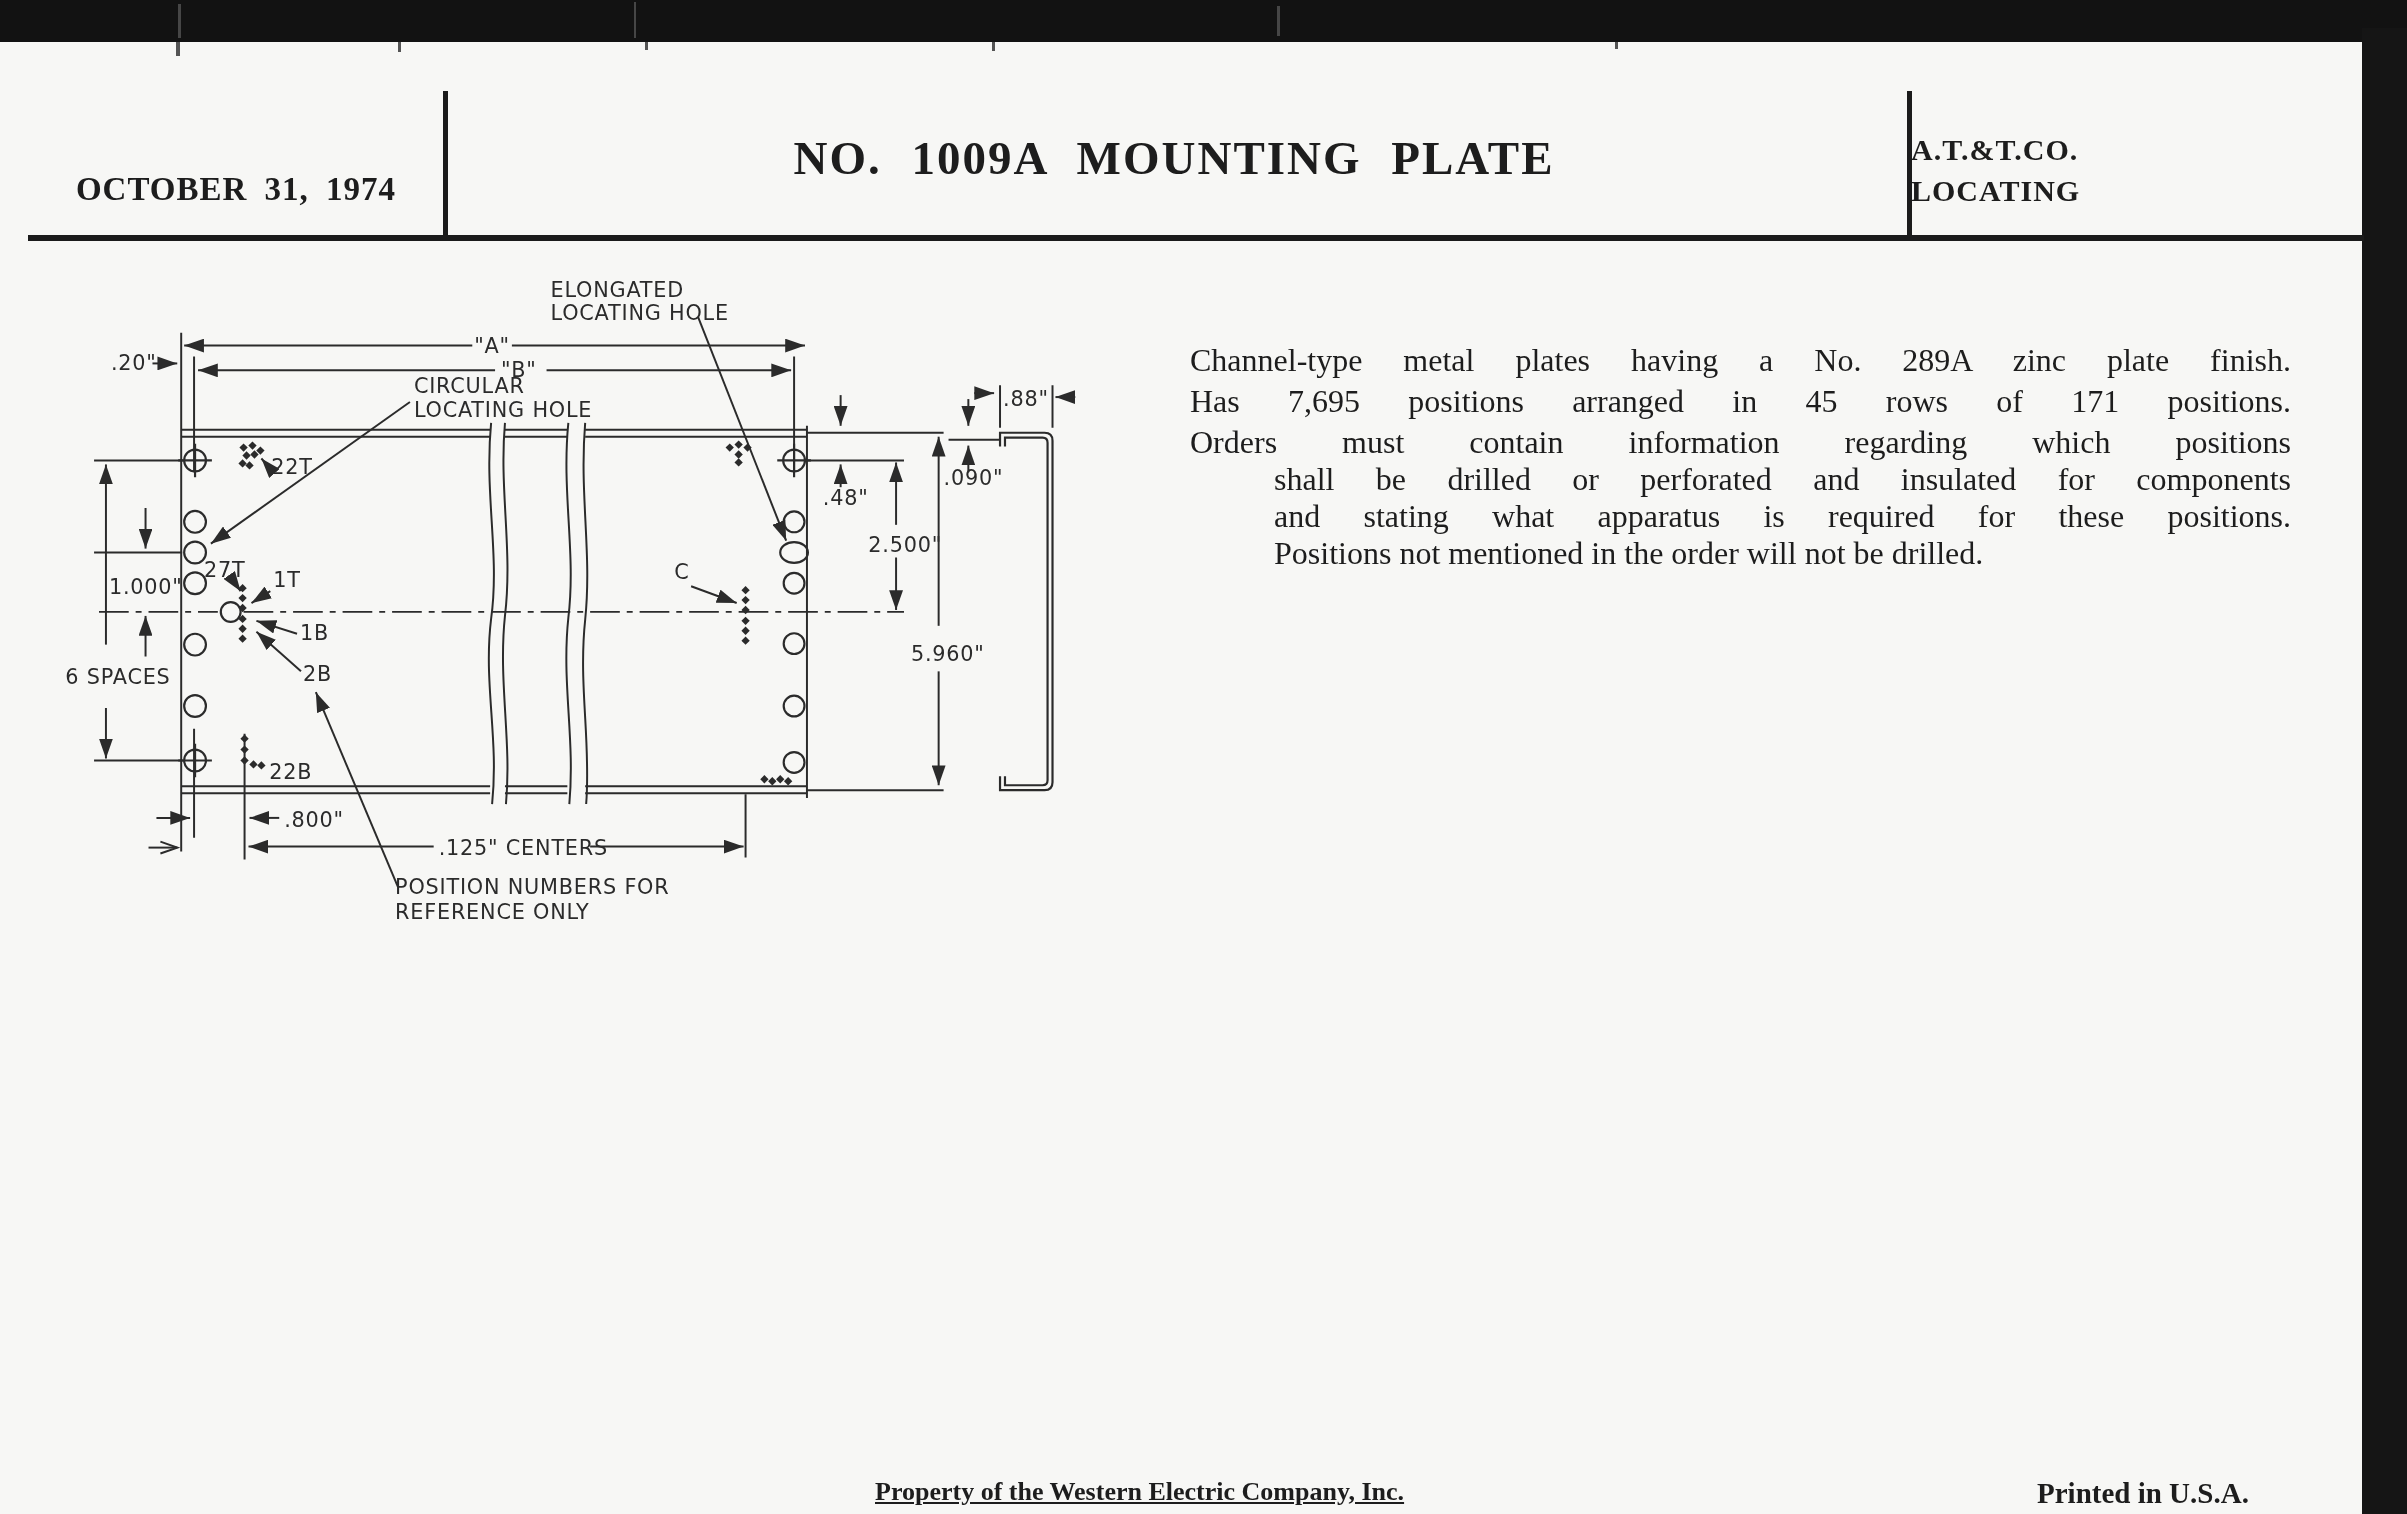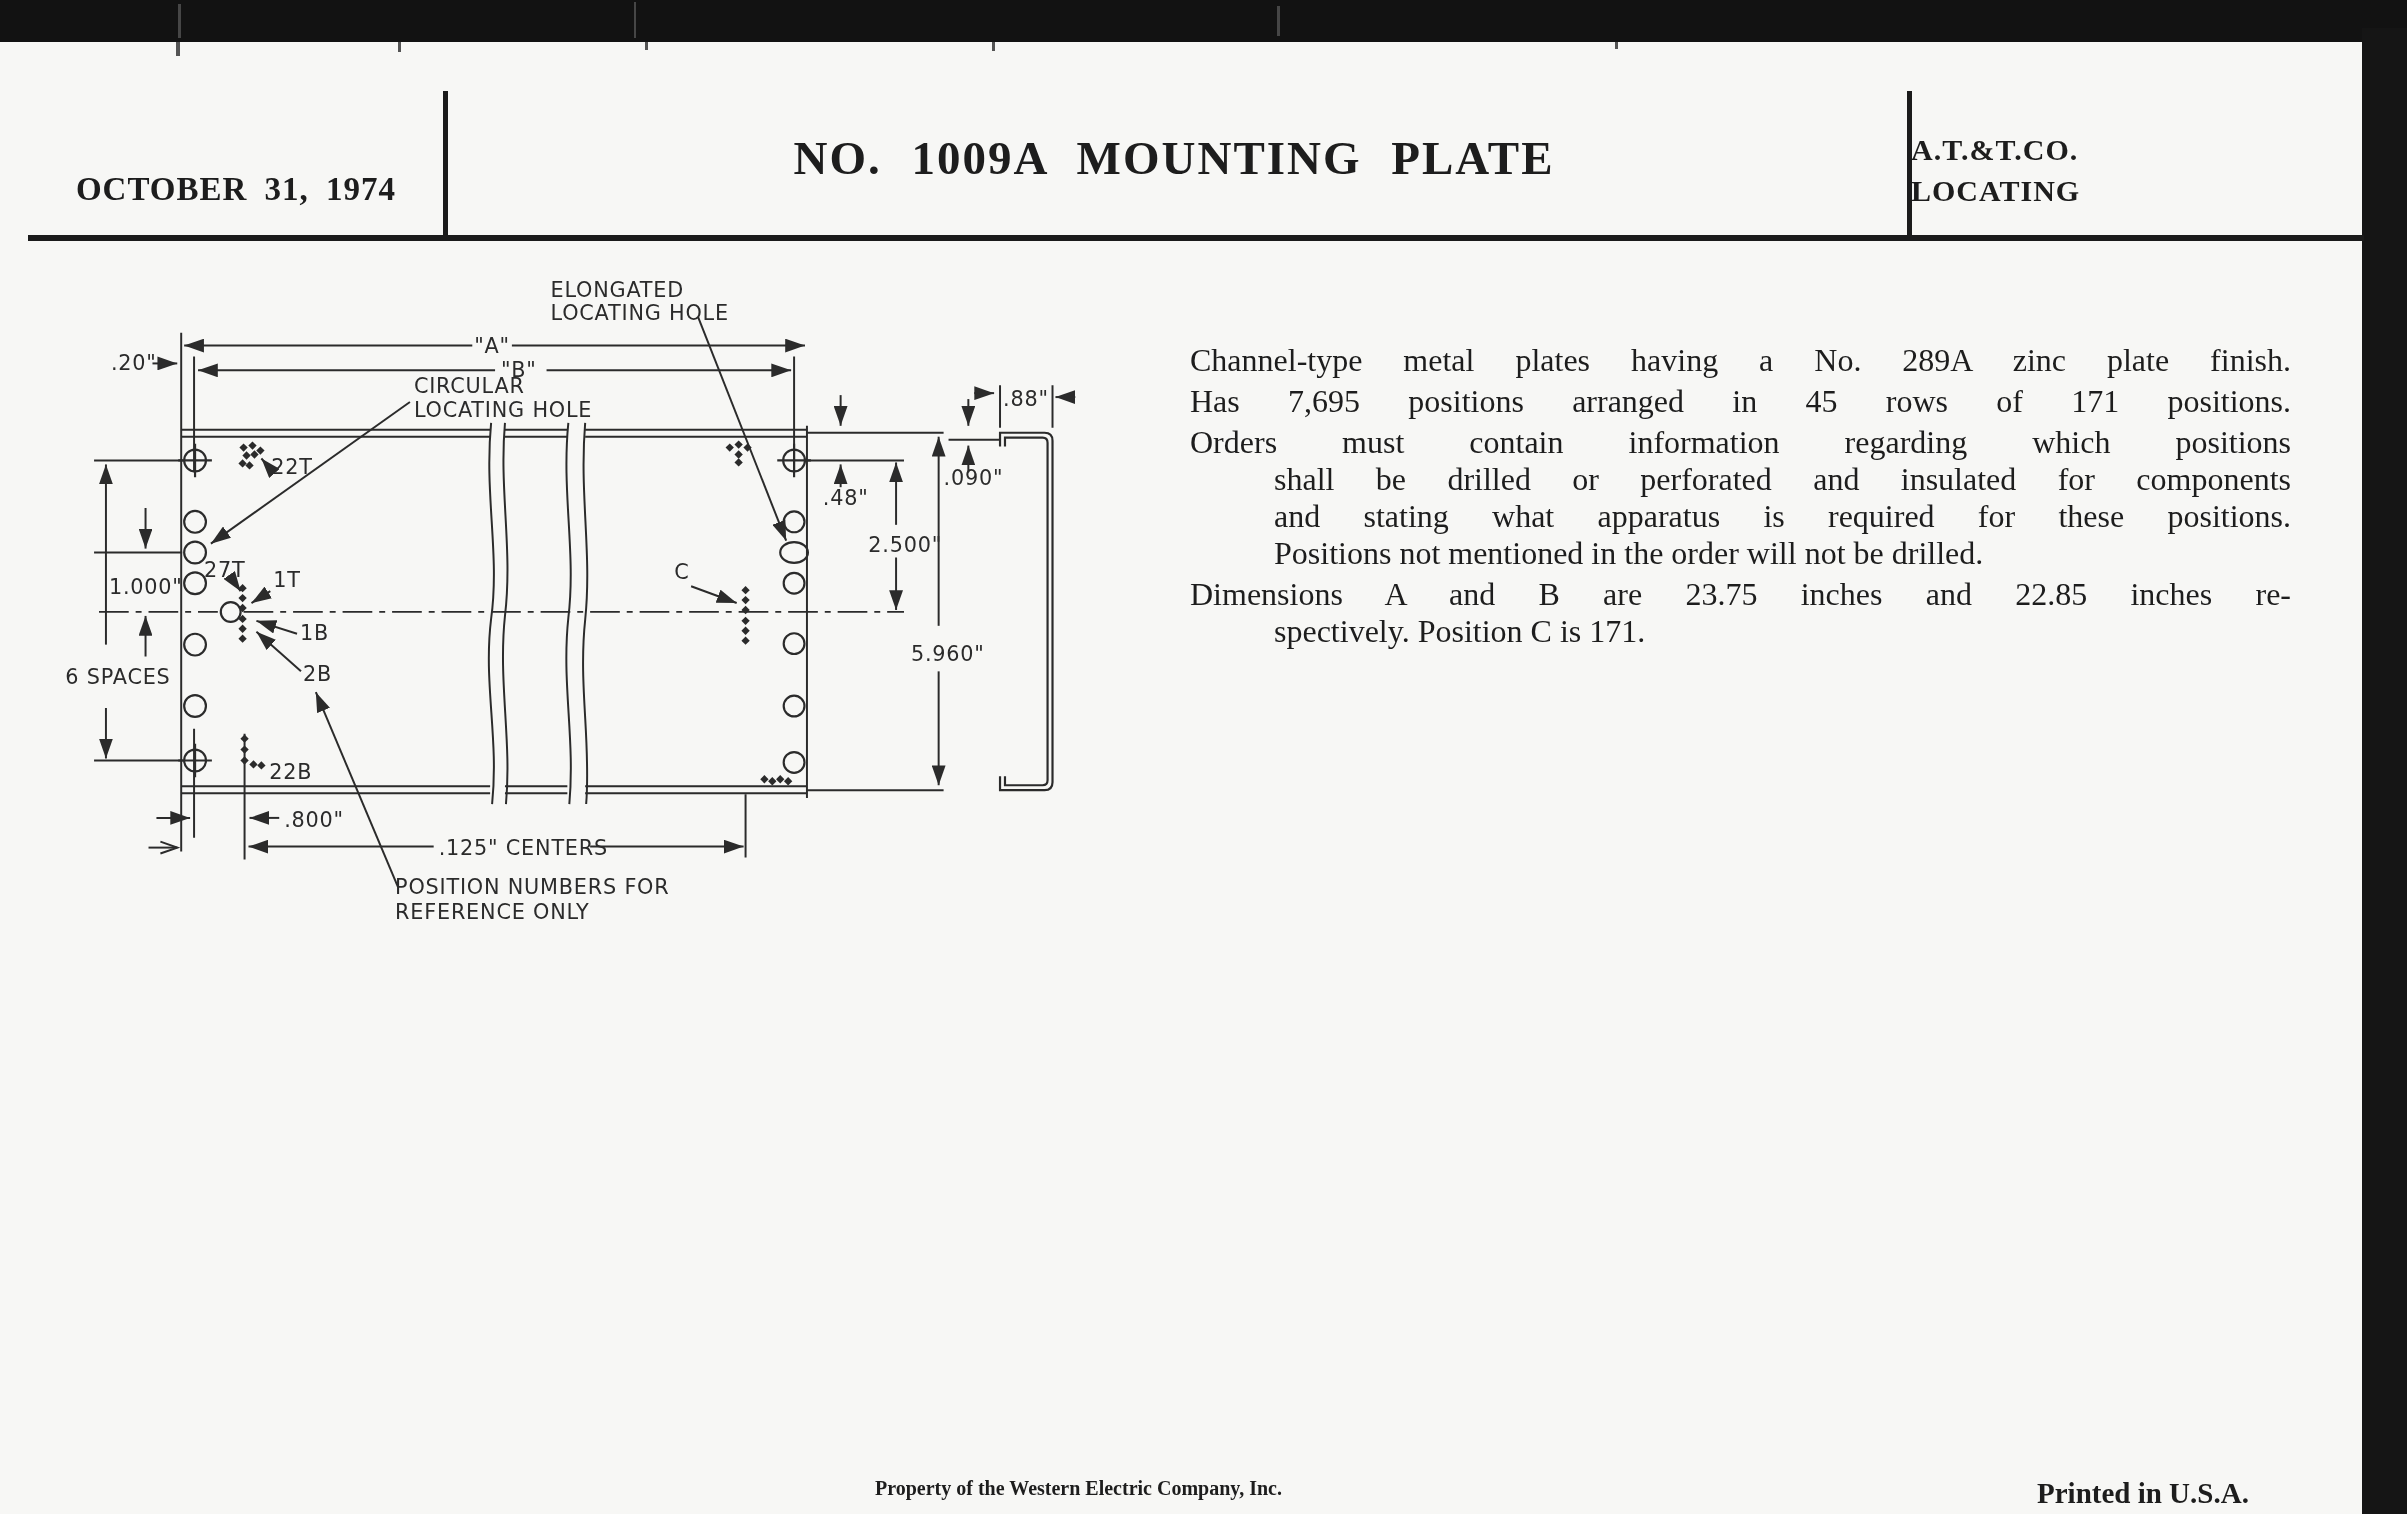--- a/index.html
+++ b/index.html
@@ -24,21 +24,21 @@
   .vsep{position:absolute;top:91px;width:5px;height:147px;background:#1b1b1b;}
   .hrule{position:absolute;left:28px;top:235px;width:2336px;height:6px;background:#1b1b1b;}
   
   #notes{position:absolute;left:1190px;top:298px;width:1101px;
     font-size:32px;line-height:37px;margin-top:44px;}
   #notes .para{margin:0 0 4px 0;}
   #notes .ln{white-space:pre-wrap;}
   #notes .j{text-align:justify;text-align-last:justify;}
   #notes .ind{padding-left:84px;}
   
-  .foot-left{position:absolute;left:875px;top:1477px;font-weight:bold;font-size:20px;}
+  .foot-left{position:absolute;left:875px;top:1477px;font-weight:bold;font-size:26px;text-decoration:underline;}
   .foot-right{position:absolute;left:2037px;top:1477px;font-weight:bold;font-size:29px;}
   
   svg.diagram{position:absolute;left:0;top:0;pointer-events:none;}
   .dl{font-family:"DejaVu Sans", sans-serif;font-size:21px;letter-spacing:.8px;fill:#2b2b2b;}
 </style>
 </head>
 <body>
 
 <div class="scan-top"></div>
 <div class="scan-right"></div>
@@ -237,21 +237,17 @@
     </div>
     <div class="para">
       <div class="ln j">Has 7,695 positions arranged in 45 rows of 171 positions.</div>
     </div>
     <div class="para">
       <div class="ln j">Orders must contain information regarding which positions</div>
       <div class="ln j ind">shall be drilled or perforated and insulated for components</div>
       <div class="ln j ind">and stating what apparatus is required for these positions.</div>
       <div class="ln ind">Positions not mentioned in the order will not be drilled.</div>
     </div>
-    <div class="para">
-      <div class="ln j">Dimensions A and B are 23.75 inches and 22.85 inches re-</div>
-      <div class="ln ind">spectively. Position C is 171.</div>
-    </div>
   </div>
 
 <div class="foot-left">Property of the Western Electric Company, Inc.</div>
 <div class="foot-right">Printed in U.S.A.</div>
 
 
 </body></html>

